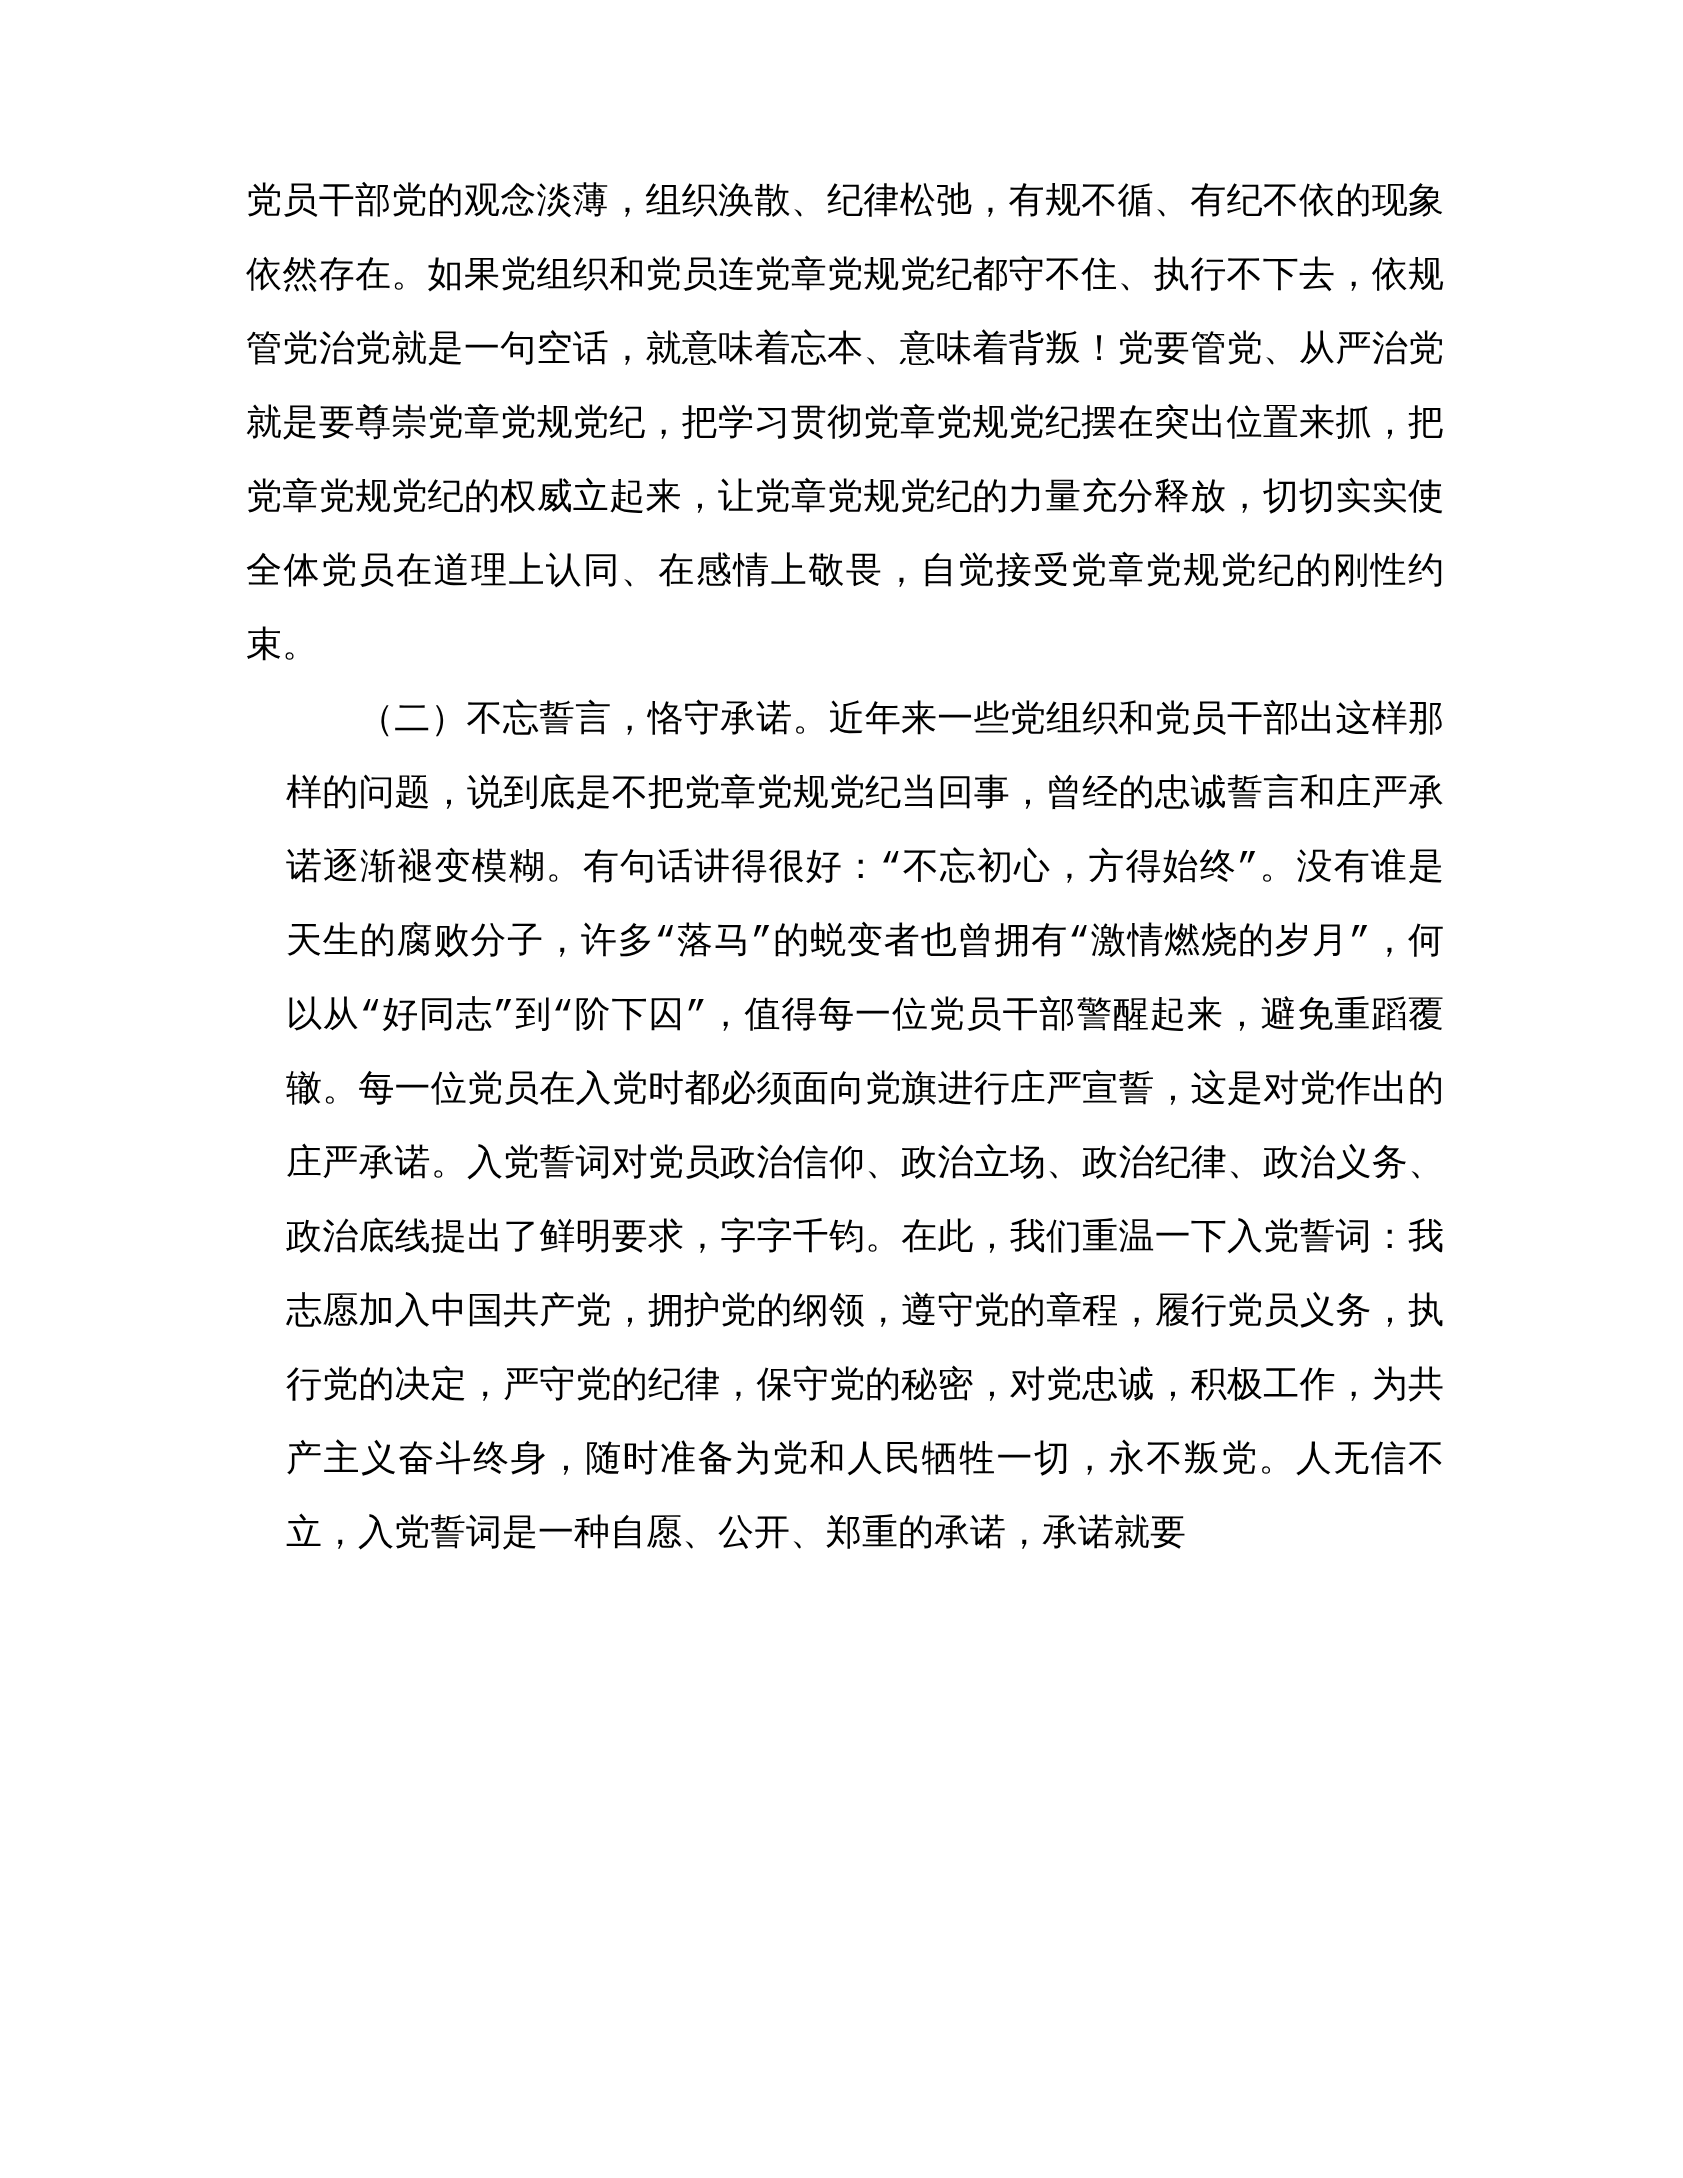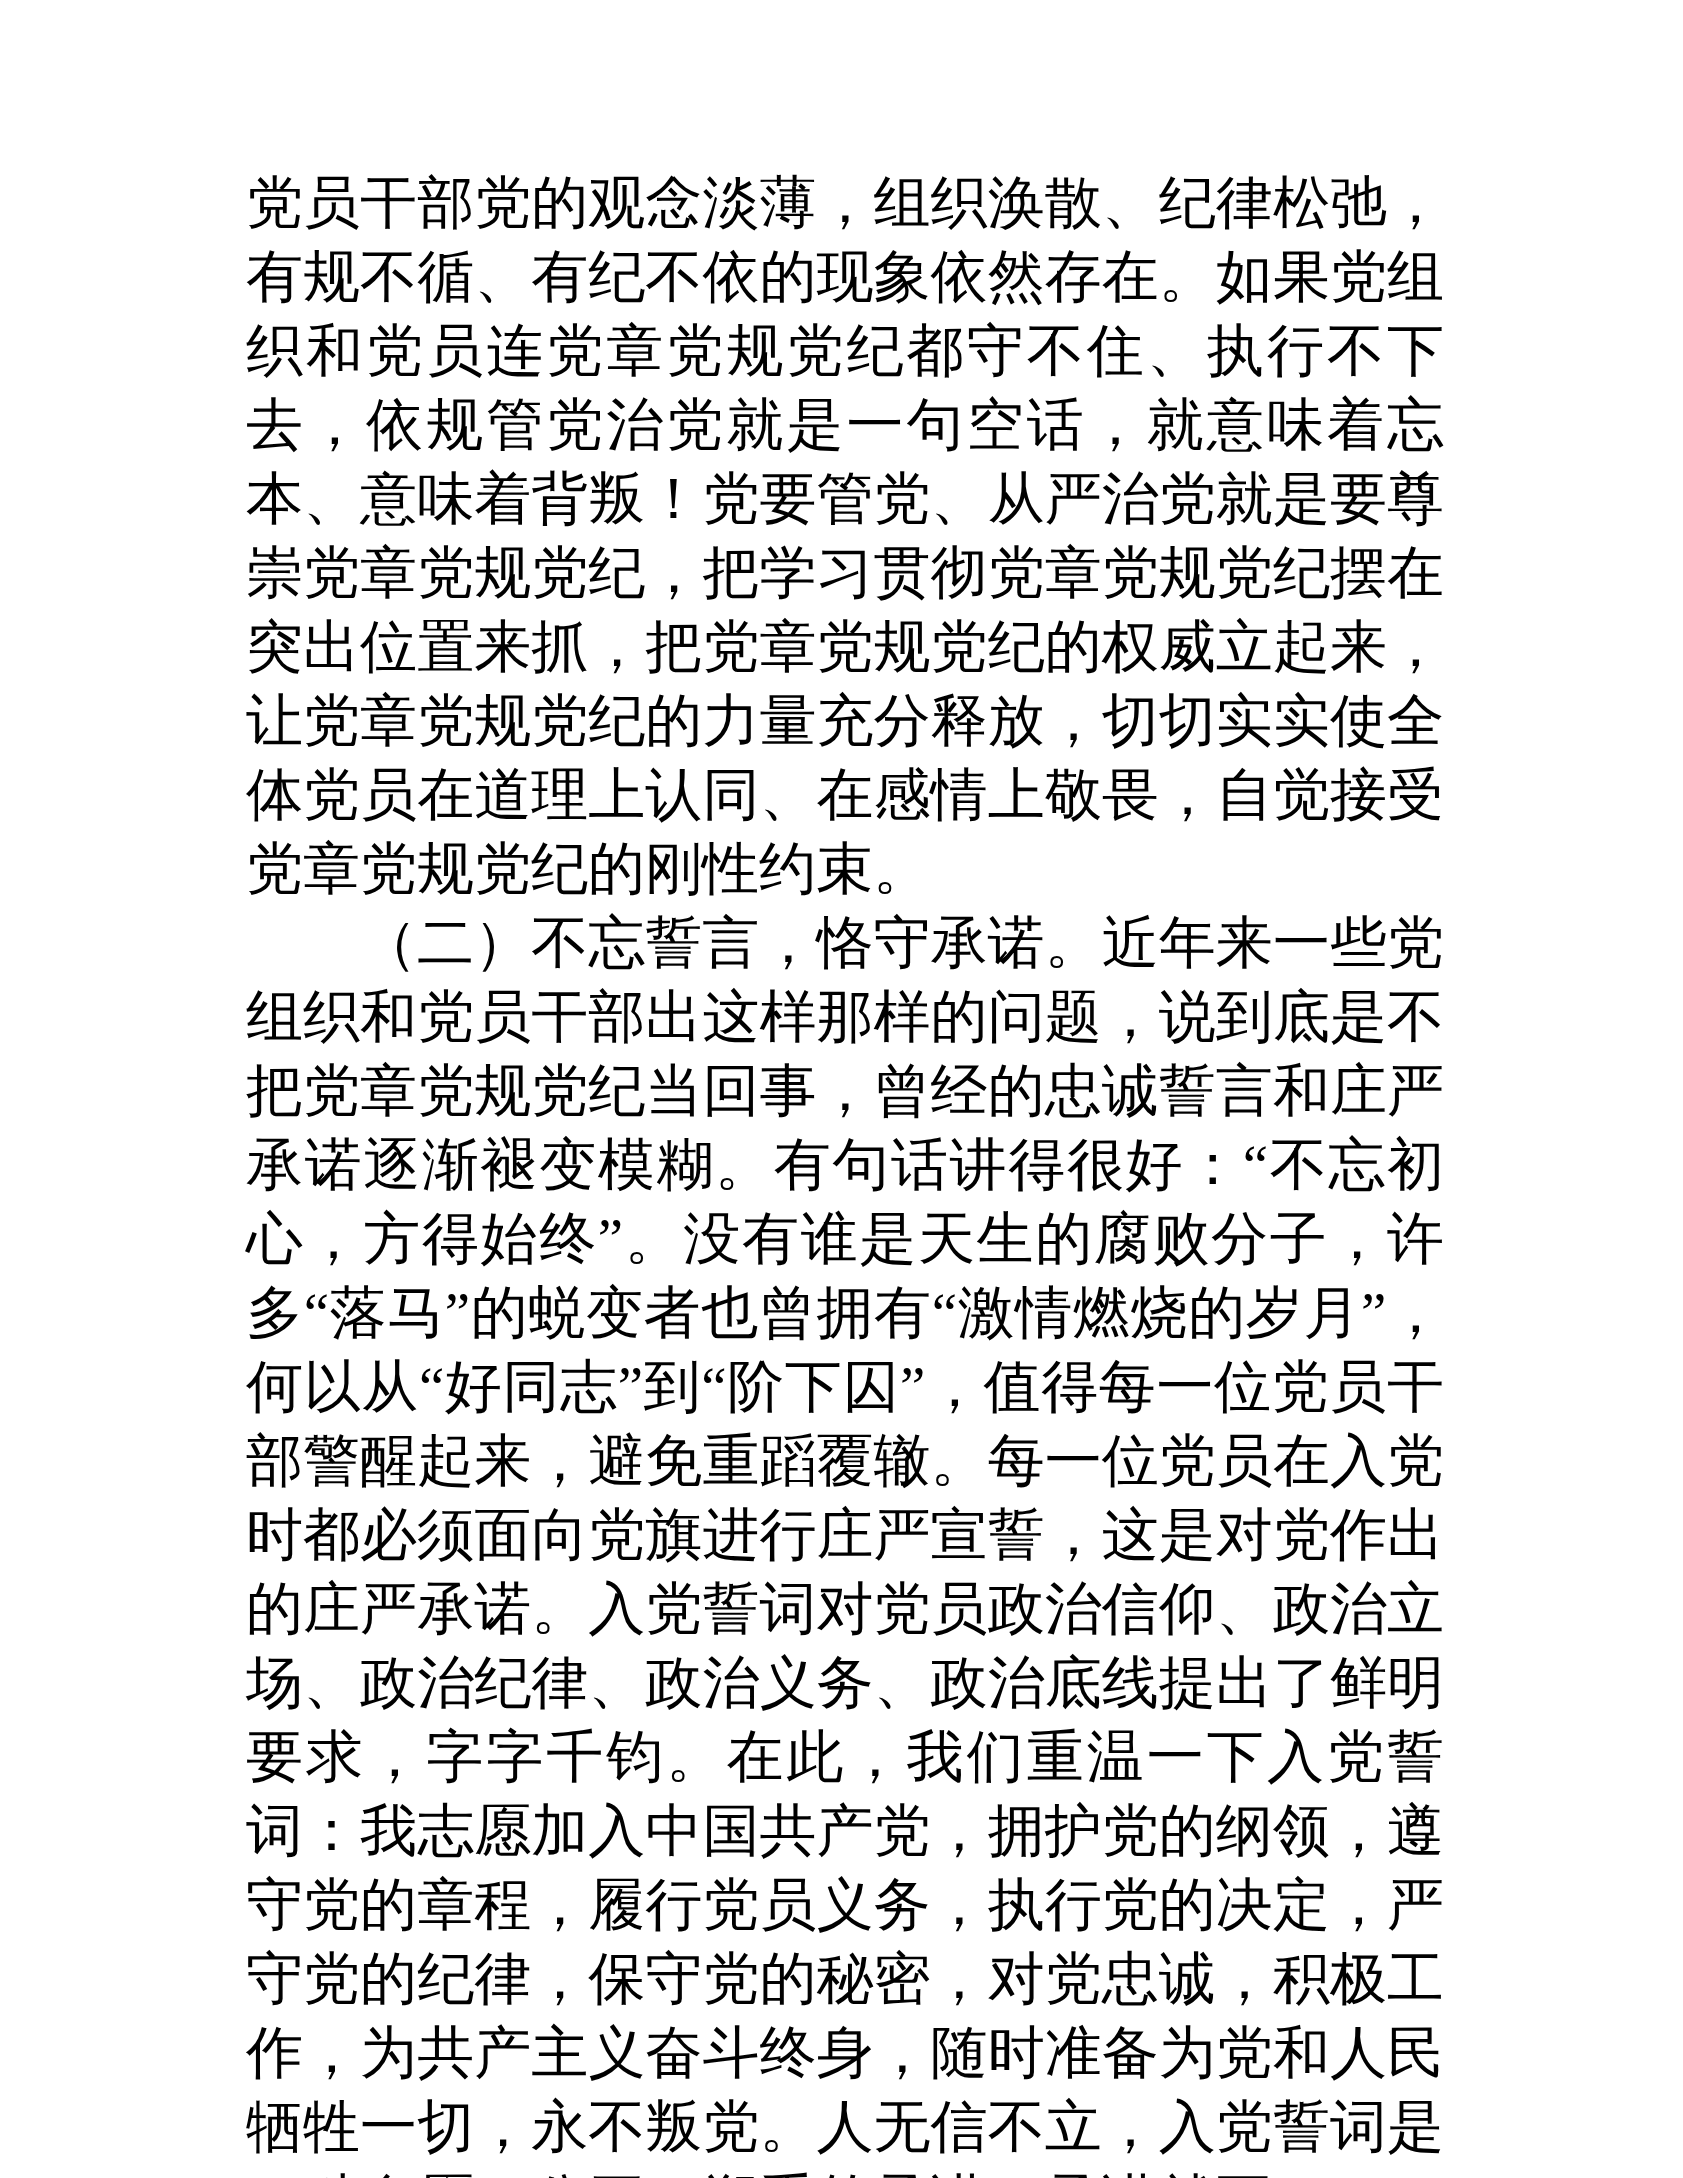--- a/index.html
+++ b/index.html
@@ -16,34 +16,35 @@
     box-sizing: border-box;
   }
   .text-block {
     position: absolute;
     left: 246px;
     top: 166px;
     width: 1198px;
   }
   .para {
     margin: 0 0 0 0;
-    font-family: Liberation Serif, serif;
-    font-size: 57px;
+    font-family: Liberation Mono, monospace;
+    font-size: 36px;
     line-height: 74px;
     color: #000000;
     text-align: justify;
     text-justify: inter-ideograph;
     letter-spacing: 0px;
     font-weight: 400;
     -webkit-font-smoothing: antialiased;
     word-break: break-all;
   }
   .para.indent {
     text-indent: 2em;
     margin-top: 0;
+    margin-left: 40px;
   }
 </style>
 </head>
 <body>
 
 <div class="page">
   <div class="text-block">
     <p class="para">党员干部党的观念淡薄，组织涣散、纪律松弛，有规不循、有纪不依的现象依然存在。如果党组织和党员连党章党规党纪都守不住、执行不下去，依规管党治党就是一句空话，就意味着忘本、意味着背叛！党要管党、从严治党就是要尊崇党章党规党纪，把学习贯彻党章党规党纪摆在突出位置来抓，把党章党规党纪的权威立起来，让党章党规党纪的力量充分释放，切切实实使全体党员在道理上认同、在感情上敬畏，自觉接受党章党规党纪的刚性约束。</p>
     <p class="para indent">（二）不忘誓言，恪守承诺。近年来一些党组织和党员干部出这样那样的问题，说到底是不把党章党规党纪当回事，曾经的忠诚誓言和庄严承诺逐渐褪变模糊。有句话讲得很好：“不忘初心，方得始终”。没有谁是天生的腐败分子，许多“落马”的蜕变者也曾拥有“激情燃烧的岁月”，何以从“好同志”到“阶下囚”，值得每一位党员干部警醒起来，避免重蹈覆辙。每一位党员在入党时都必须面向党旗进行庄严宣誓，这是对党作出的庄严承诺。入党誓词对党员政治信仰、政治立场、政治纪律、政治义务、政治底线提出了鲜明要求，字字千钧。在此，我们重温一下入党誓词：我志愿加入中国共产党，拥护党的纲领，遵守党的章程，履行党员义务，执行党的决定，严守党的纪律，保守党的秘密，对党忠诚，积极工作，为共产主义奋斗终身，随时准备为党和人民牺牲一切，永不叛党。人无信不立，入党誓词是一种自愿、公开、郑重的承诺，承诺就要</p>
   </div>

